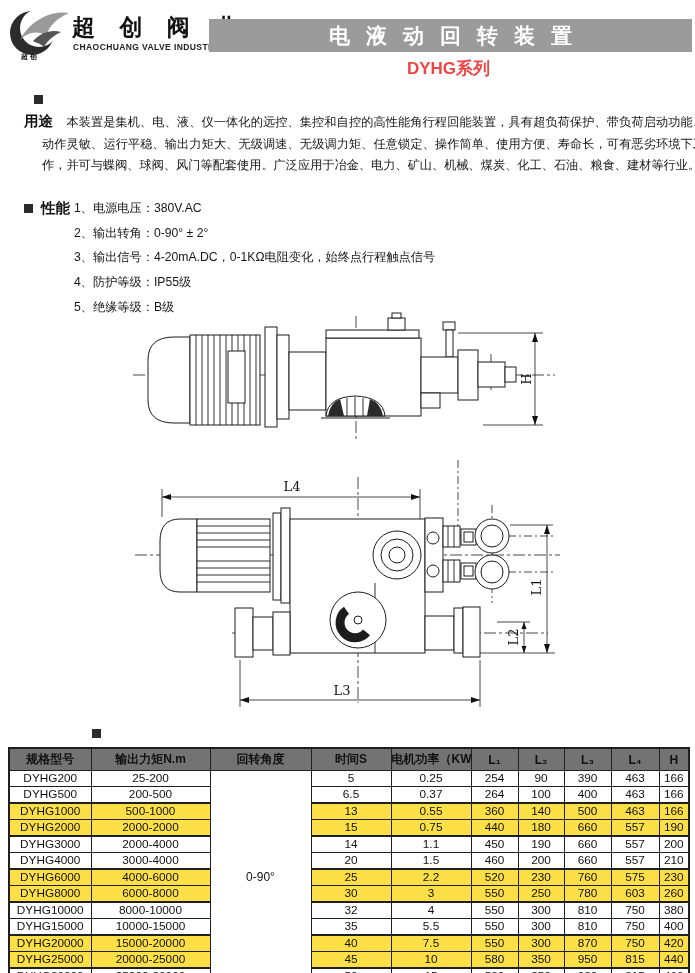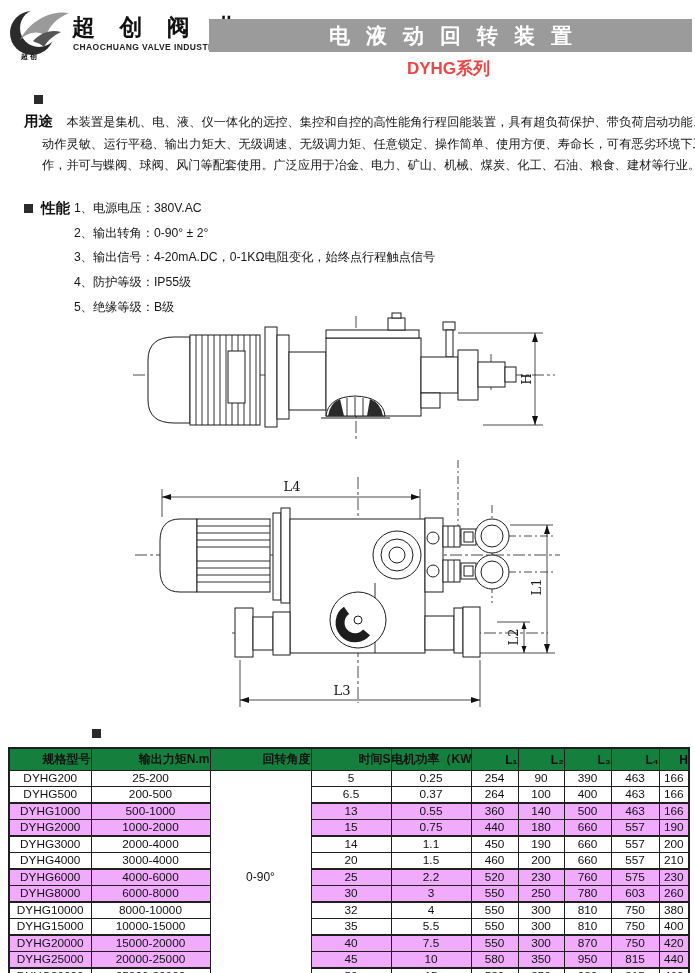--- a/index.html
+++ b/index.html
@@ -50,24 +50,24 @@
   .dimtxt { font-family:"DejaVu Serif","Liberation Serif",serif; font-size:13px; fill:#111; }
   
   .spec-table {
     position:absolute; left:8px; top:747px; width:680px;
     border-collapse:collapse; table-layout:fixed;
   }
   .spec-table th, .spec-table td {
     border:1px solid #1f1f1f; text-align:center; vertical-align:middle;
     padding:0; overflow:hidden; white-space:nowrap; color:#111;
   }
-  .spec-table thead th { background:#15803d; height:21px; font-size:12px; font-weight:bold;text-align:right; }
+  .spec-table thead th { background:#737373; height:21px; font-size:12px; font-weight:bold; }
   .spec-table tbody td { height:15px; font-size:11.8px; line-height:15px; background:#ffffff; }
   .spec-table { border:2px solid #1f1f1f; }
-  .spec-table tr.shaded td { background:#f0abfc; }
+  .spec-table tr.shaded td { background:#fde047; }
   .spec-table tr.gsep td { border-top-width:2px; }
   .spec-table td.rotation { background:#ffffff !important; font-size:12px; }
 </style>
 </head>
 <body>
 
 <div class="page">
 
   <svg class="logo-svg" width="62" height="58" viewBox="0 0 62 58">
     <circle cx="24" cy="27" r="22" fill="#2b2b2b"></circle>
@@ -282,21 +282,21 @@
           <td>13</td>
           <td>0.55</td>
           <td>360</td>
           <td>140</td>
           <td>500</td>
           <td>463</td>
           <td>166</td>
         </tr>
         <tr class="shaded">
           <td>DYHG2000</td>
-          <td>1000-2000</td>
+          <td>2000-2000</td>
           <td>15</td>
           <td>0.75</td>
           <td>440</td>
           <td>180</td>
           <td>660</td>
           <td>557</td>
           <td>190</td>
         </tr>
         <tr class="gsep">
           <td>DYHG3000</td>

